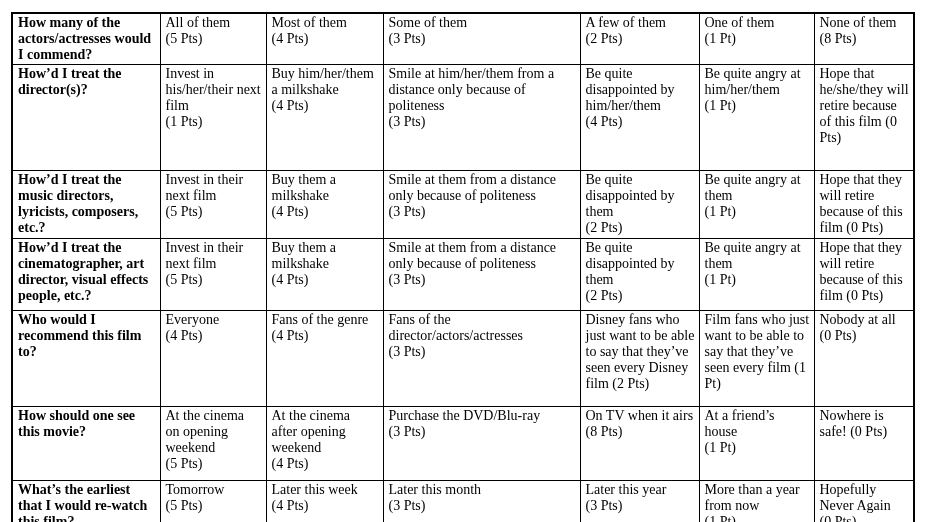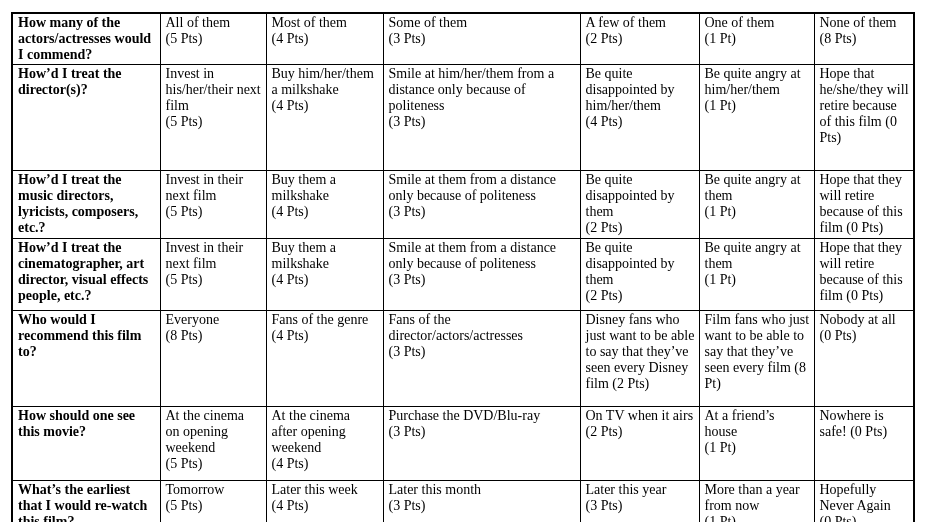--- a/index.html
+++ b/index.html
@@ -62,21 +62,21 @@
       <td>A few of them
 (2 Pts)</td>
       <td>One of them
 (1 Pt)</td>
       <td>None of them
 (8 Pts)</td>
     </tr>
     <tr style="height:106px">
       <td class="q">How’d I treat the director(s)?</td>
       <td>Invest in his/her/their next film
-(5 Pts)</td>
+(1 Pts)</td>
       <td>Buy him/her/them a milkshake
 (4 Pts)</td>
       <td>Smile at him/her/them from a distance only because of politeness
 (3 Pts)</td>
       <td>Be quite disappointed by him/her/them
 (4 Pts)</td>
       <td>Be quite angry at him/her/them
 (1 Pt)</td>
       <td>Hope that he/she/they will retire because of this film (0 Pts)</td>
     </tr>
@@ -104,40 +104,40 @@
 (3 Pts)</td>
       <td>Be quite disappointed by them
 (2 Pts)</td>
       <td>Be quite angry at them
 (1 Pt)</td>
       <td>Hope that they will retire because of this film (0 Pts)</td>
     </tr>
     <tr style="height:96px">
       <td class="q">Who would I recommend this film to?</td>
       <td>Everyone
-(8 Pts)</td>
+(4 Pts)</td>
       <td>Fans of the genre
 (4 Pts)</td>
       <td>Fans of the director/actors/actresses
 (3 Pts)</td>
       <td>Disney fans who just want to be able to say that they’ve seen every Disney film (2 Pts)</td>
-      <td>Film fans who just want to be able to say that they’ve seen every film (8 Pt)</td>
+      <td>Film fans who just want to be able to say that they’ve seen every film (1 Pt)</td>
       <td>Nobody at all
 (0 Pts)</td>
     </tr>
     <tr style="height:74px">
       <td class="q">How should one see this movie?</td>
       <td>At the cinema on opening weekend
 (5 Pts)</td>
       <td>At the cinema after opening weekend
 (4 Pts)</td>
       <td>Purchase the DVD/Blu-ray
 (3 Pts)</td>
       <td>On TV when it airs
-(2 Pts)</td>
+(8 Pts)</td>
       <td>At a friend’s house
 (1 Pt)</td>
       <td>Nowhere is safe! (0 Pts)</td>
     </tr>
     <tr style="height:48px">
       <td class="q">What’s the earliest that I would re-watch this film?</td>
       <td>Tomorrow
 (5 Pts)</td>
       <td>Later this week
 (4 Pts)</td>

